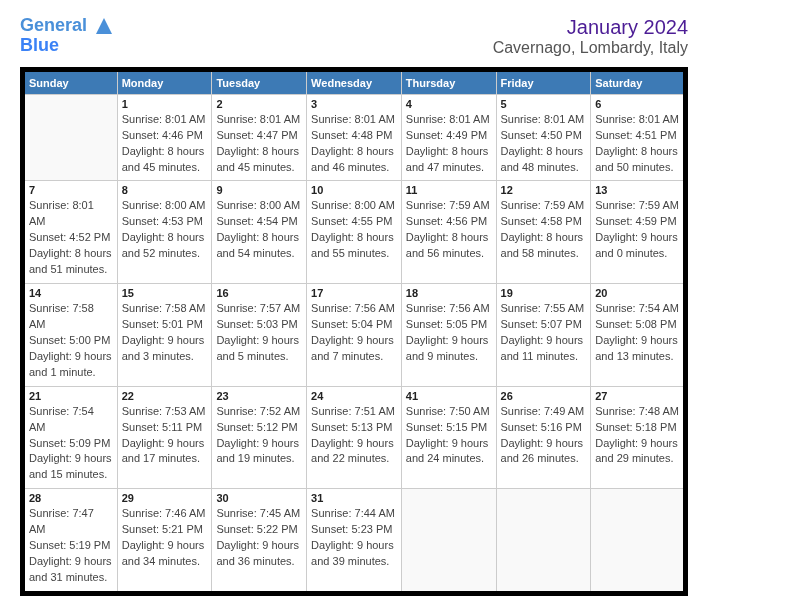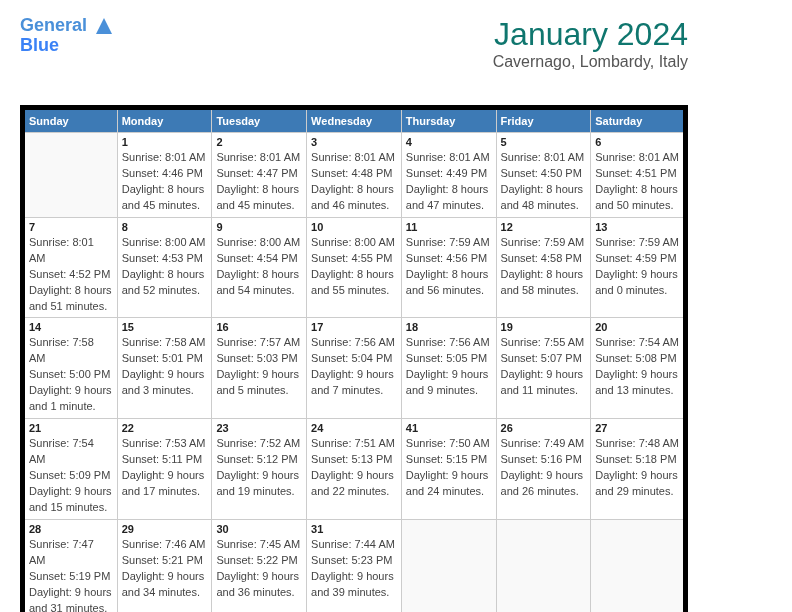--- a/index.html
+++ b/index.html
@@ -9,21 +9,20 @@
       font-family: Arial, sans-serif;
       background: #fff;
       overflow: hidden;
     }
     .page {
       width: 708px;
       height: 612px;
       padding: 16px 20px;
       display: flex;
       flex-direction: column;
-      gap: 24px;
     }
     .header {
       display: flex;
       justify-content: space-between;
       align-items: flex-start;
       margin-bottom: 10px;
     }
     .logo-area {
       display: flex;
       align-items: center;
@@ -39,22 +38,22 @@
     }
     .logo-icon {
       width: 20px;
       height: 20px;
       margin-left: 2px;
     }
     .title-area {
       text-align: right;
     }
     .month-title {
-      font-size: 32px;
-      color: #0f766e;
+      font-size: 20px;
+      color: #4c1d95;
       font-weight: normal;
     }
     .location {
       font-size: 16px;
       color: #555;
     }
     .calendar {
       flex: 1;
       border: 5px solid #000000;
       border-collapse: collapse;

